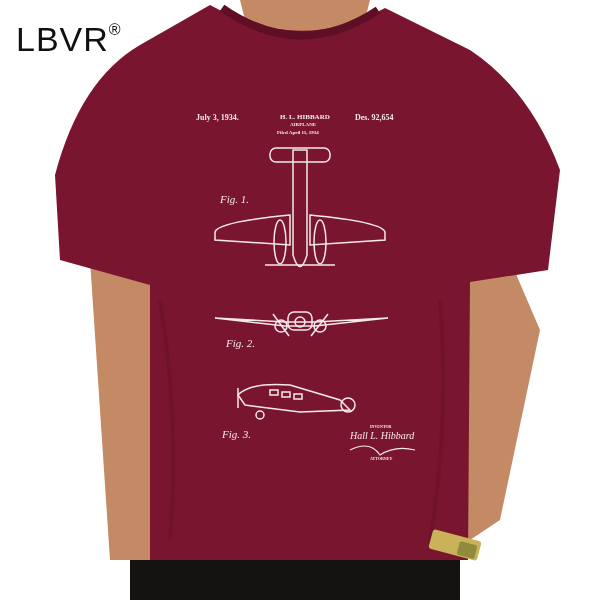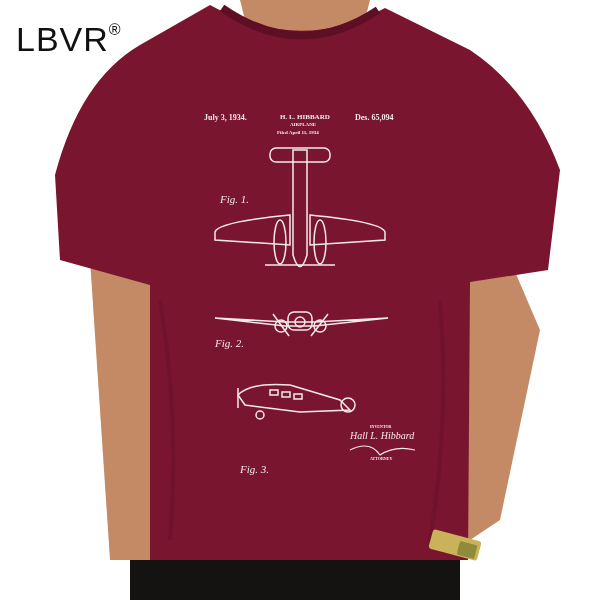--- a/index.html
+++ b/index.html
@@ -59,25 +59,25 @@
     </g>
 
     <path d="M350 450 Q370 440 380 455 Q395 445 415 450" stroke="#f4eaea" stroke-width="1.2" fill="none"></path>
   </svg>
 </div>
 
 <div class="pants"></div>
 
 <div class="logo"><span>LBVR</span><sup>®</sup></div>
 
-<div class="print-text small" style="left:204px;top:113px;font-size:8px;">July 3, 1934.</div>
+<div class="print-text small" style="left:196px;top:113px;font-size:8px;">July 3, 1934.</div>
 <div class="print-text small" style="left:280px;top:113px;">H. L. HIBBARD</div>
 <div class="print-text small" style="left:290px;top:122px;font-size:5px;">AIRPLANE</div>
 <div class="print-text small" style="left:277px;top:130px;font-size:5px;">Filed April 11, 1934</div>
-<div class="print-text small" style="left:355px;top:113px;font-size:8px;">Des. 65,094</div>
+<div class="print-text small" style="left:355px;top:113px;font-size:8px;">Des. 92,654</div>
 
 <div class="fig" style="left:220px;top:193px;">Fig. 1.</div>
-<div class="fig" style="left:215px;top:337px;">Fig. 2.</div>
-<div class="fig" style="left:240px;top:428px;margin-top:35px;">Fig. 3.</div>
+<div class="fig" style="left:226px;top:337px;">Fig. 2.</div>
+<div class="fig" style="left:222px;top:428px;">Fig. 3.</div>
 
 <div class="print-text" style="left:370px;top:424px;font-size:4px;">INVENTOR</div>
 <div class="print-text" style="left:350px;top:430px;font-size:10px;font-style:italic;font-weight:normal;">Hall L. Hibbard</div>
 <div class="print-text" style="left:370px;top:456px;font-size:4px;">ATTORNEY</div>
 
 </body></html>

